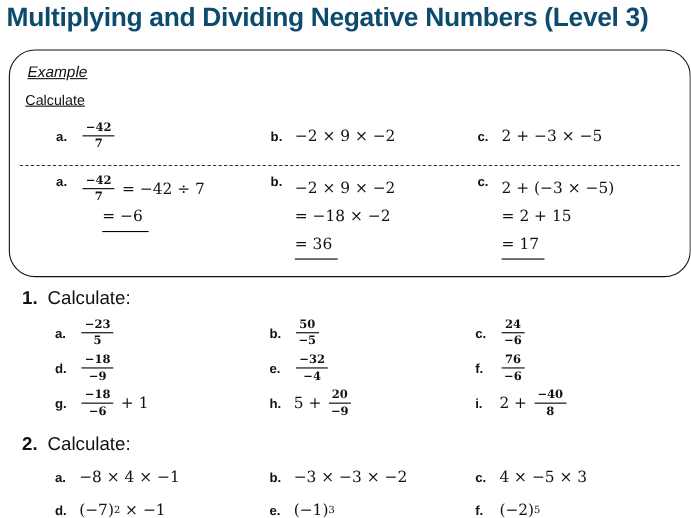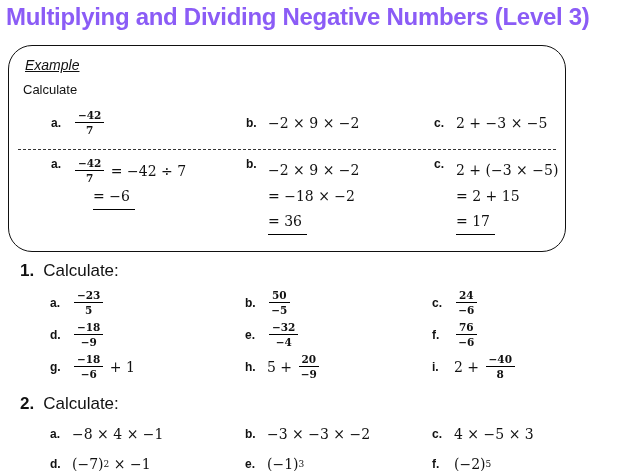--- a/index.html
+++ b/index.html
@@ -4,25 +4,25 @@
 <style>
   html,body{margin:0;padding:0;background:#fff;}
   #page{position:relative;width:628px;height:471px;overflow:hidden;background:#fff;
         font-family:"Liberation Sans",sans-serif;color:#111;}
 
   
   #title{position:absolute;left:6px;top:3px;font-size:24px;font-weight:bold;
          letter-spacing:-0.3px;white-space:nowrap;}
 
   
-  #example-box{position:absolute;left:8px;top:45px;width:558px;height:207px;
+  #example-box{position:absolute;left:8px;top:45px;width:620px;height:207px;
                border:1.5px solid #111;border-radius:24px;box-sizing:border-box;}
   .ex-heading{margin:11px 0 0 16px;font-size:14px;font-style:italic;
               text-decoration:underline;display:inline-block;}
-  .ex-intro{margin:8px 0 0 14px;font-size:13px;}
+  .ex-intro{margin:8px 0 0 14px;font-size:13px;text-decoration:underline;}
 
   .ex-grid{display:grid;grid-template-columns:195px 188px auto;
            margin:8px 0 0 42px;align-items:center;}
   .ex-grid.questions{min-height:36px;}
   .ex-sep{border:none;border-top:1px dashed #333;margin:8px 9px 0 9px;height:0;}
   .ex-grid.answers{margin-top:7px;align-items:start;}
 
   .item{display:flex;align-items:center;}
   .lbl{font-weight:bold;font-size:12px;width:22px;flex:0 0 22px;}
   .expr{font-family:"DejaVu Serif",serif;font-size:14px;display:inline-flex;
@@ -53,21 +53,21 @@
   #q1-items{top:287px;}
   #q1-items .item{height:32px;}
   #q2-items{top:419px;}
   #q2-items .item{height:30px;}
 </style>
 </head>
 <body>
 
 <div id="page">
 
-  <div id="title" style="color: #8b5cf6;">Multiplying and Dividing Negative Numbers (Level 3)</div>
+  <div id="title" style="color: #0c4a6e;">Multiplying and Dividing Negative Numbers (Level 3)</div>
 
   <div id="example-box">
     <span class="ex-heading">Example</span>
     <div class="ex-intro">Calculate</div>
 
     <div class="ex-grid questions">
         <div class="item">
           <span class="lbl">a.</span>
           <span class="expr"><span class="frac"><span class="num">−42</span><span class="den">7</span></span></span>
         </div>

